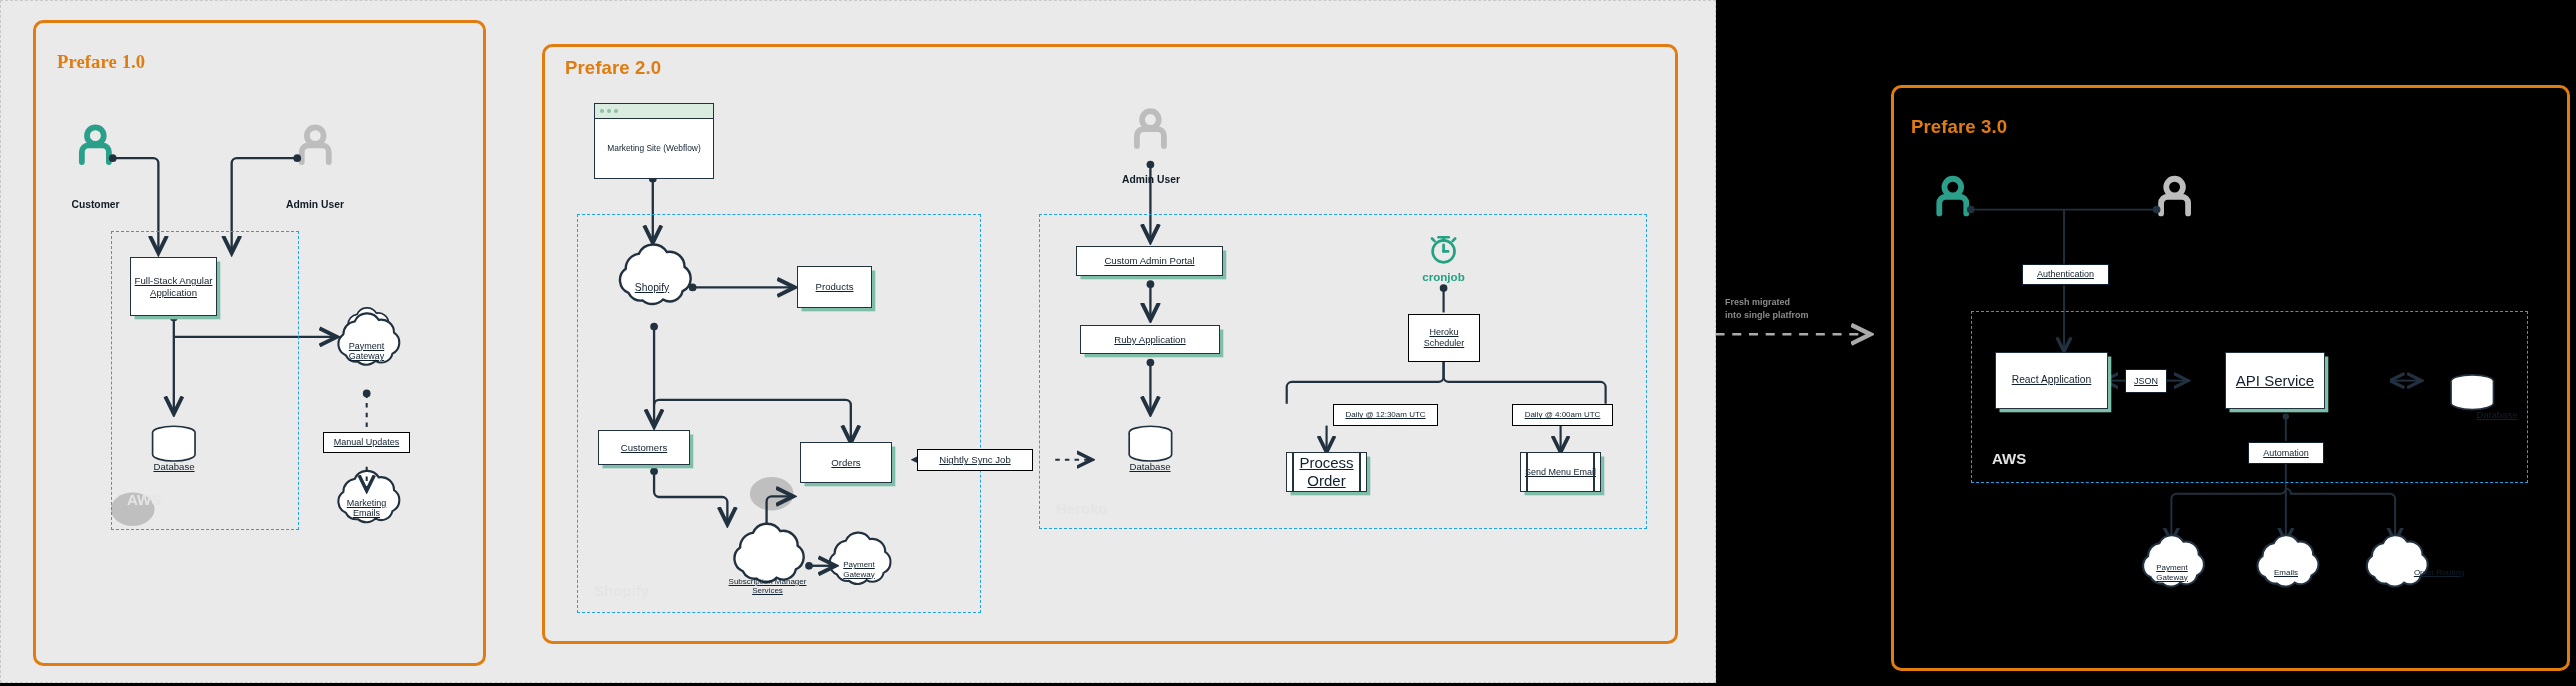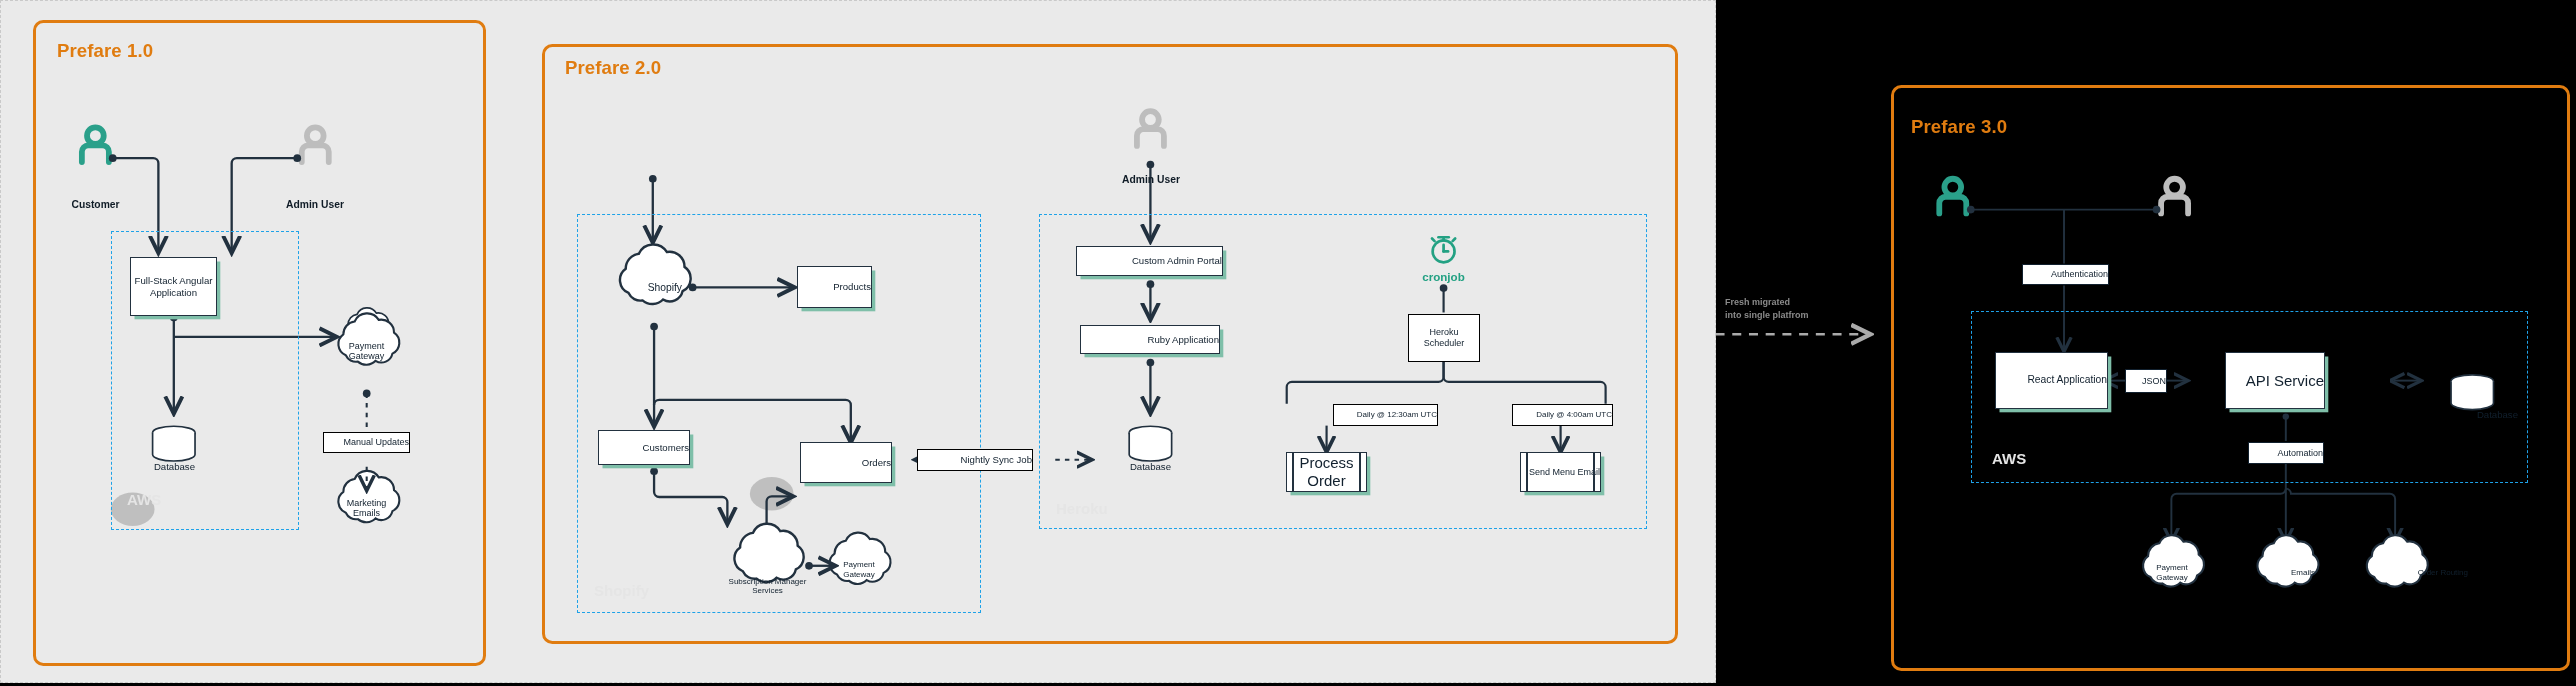--- a/index.html
+++ b/index.html
@@ -9,22 +9,22 @@
   
   .grey-canvas{position:absolute;left:0;top:0;width:1716px;height:683px;
     background:#eaeaea;border:1.9px dashed #c9c9c9;box-sizing:border-box;}
   .phase-box{position:absolute;border:3.2px solid #e07c10;border-radius:10.3px;box-sizing:border-box;}
   .phase-title{position:absolute;color:#e07c10;font-weight:bold;font-size:18.6px;letter-spacing:0.1px;}
 
   .zone{position:absolute;border:1.9px dashed #1ea2e8;box-sizing:border-box;}
   .zone-label{position:absolute;color:#e5e5e5;font-weight:bold;font-size:15px;}
 
   
-  .node{position:absolute;box-sizing:border-box;display:flex;align-items:center;justify-content:flex-end;
-        text-align:center;color:#11202e;line-height:1.18;}
+  .node{position:absolute;box-sizing:border-box;display:flex;align-items:center;justify-content:center;
+        text-align:center;color:#11202e;line-height:1.18;text-decoration:underline;}
   .rect{background:#fff;border:1.9px solid #22313f;box-shadow:3.9px 3.9px 0 -0.6px #7fbfa9;}
   .rect-plain{background:#fff;border:1.9px solid #000;box-shadow:none;}
   .rect-thin{background:#fff;border:1.3px solid #11202e;box-shadow:none;}
   .proc{background:#fff;border:1.9px solid #22313f;box-shadow:3.9px 3.9px 0 -0.6px #7fbfa9;}
   .proc:before,.proc:after{content:"";position:absolute;top:0;bottom:0;width:1.9px;background:#22313f;}
   .proc:before{left:5.1px;} .proc:after{right:5.1px;}
 
   .label-txt{position:absolute;color:#0f1b26;font-weight:bold;font-size:10.3px;text-align:center;}
 
   .browser{position:absolute;background:#fff;border:1.9px solid #22313f;box-sizing:border-box;}
@@ -203,21 +203,21 @@
       </g>
     <g transform="translate(3555,890) scale(1.25)">
         <use href="#cloudshape"></use>
       </g>
     <g transform="translate(3725,890) scale(1.25)">
         <use href="#cloudshape"></use>
       </g>
   </svg>
 
   <div class="phase-box" style="left:33px;top:20px;width:453px;height:646px;"></div>
-  <div class="phase-title" style="left:57px;top:40px;">Prefare 1.0</div>
+  <div class="phase-title" style="left:57px;top:51px;font-family:Liberation Serif, serif;">Prefare 1.0</div>
 
   <div class="zone" style="left:111px;top:231px;width:188px;height:299px;"></div>
   <div class="zone-label" style="left:127px;top:491px;">AWS</div>
 
   <div class="label-txt" style="left:57px;top:199px;width:77px;">Customer</div>
   <div class="label-txt" style="left:273px;top:199px;width:84px;">Admin User</div>
 
   <div class="node rect" style="left:130px;top:257px;width:87px;height:59px;font-size:9.6px;padding:0 3px;">
     <span>Full-Stack Angular Application</span>
   </div>
@@ -234,20 +234,28 @@
     <span>Manual Updates</span>
   </div>
 
   <div class="node" style="left:337px;top:496px;width:59px;height:24.4px;font-size:9px;">
     <span>Marketing Emails</span>
   </div>
 
   <div class="phase-box" style="left:542px;top:44px;width:1136px;height:600px;"></div>
   <div class="phase-title" style="left:565px;top:57px;">Prefare 2.0</div>
 
+  <div class="browser" style="left:594px;top:103px;width:120px;height:76px;">
+    <div class="browser-bar">
+      <span class="dot"></span>
+      <span class="dot"></span>
+      <span class="dot"></span>
+    </div>
+    <div class="browser-body">Marketing Site (Webflow)</div>
+  </div>
 
   <div class="zone" style="left:577px;top:214px;width:404px;height:399px;"></div>
   <div class="zone-label" style="left:594px;top:582px;">Shopify</div>
 
   <div class="node" style="left:622px;top:280px;width:60px;height:15.4px;font-size:10.3px;">
     <span>Shopify</span>
   </div>
 
   <div class="node rect" style="left:797px;top:266px;width:75px;height:42px;font-size:9.6px;">
     <span>Products</span>

